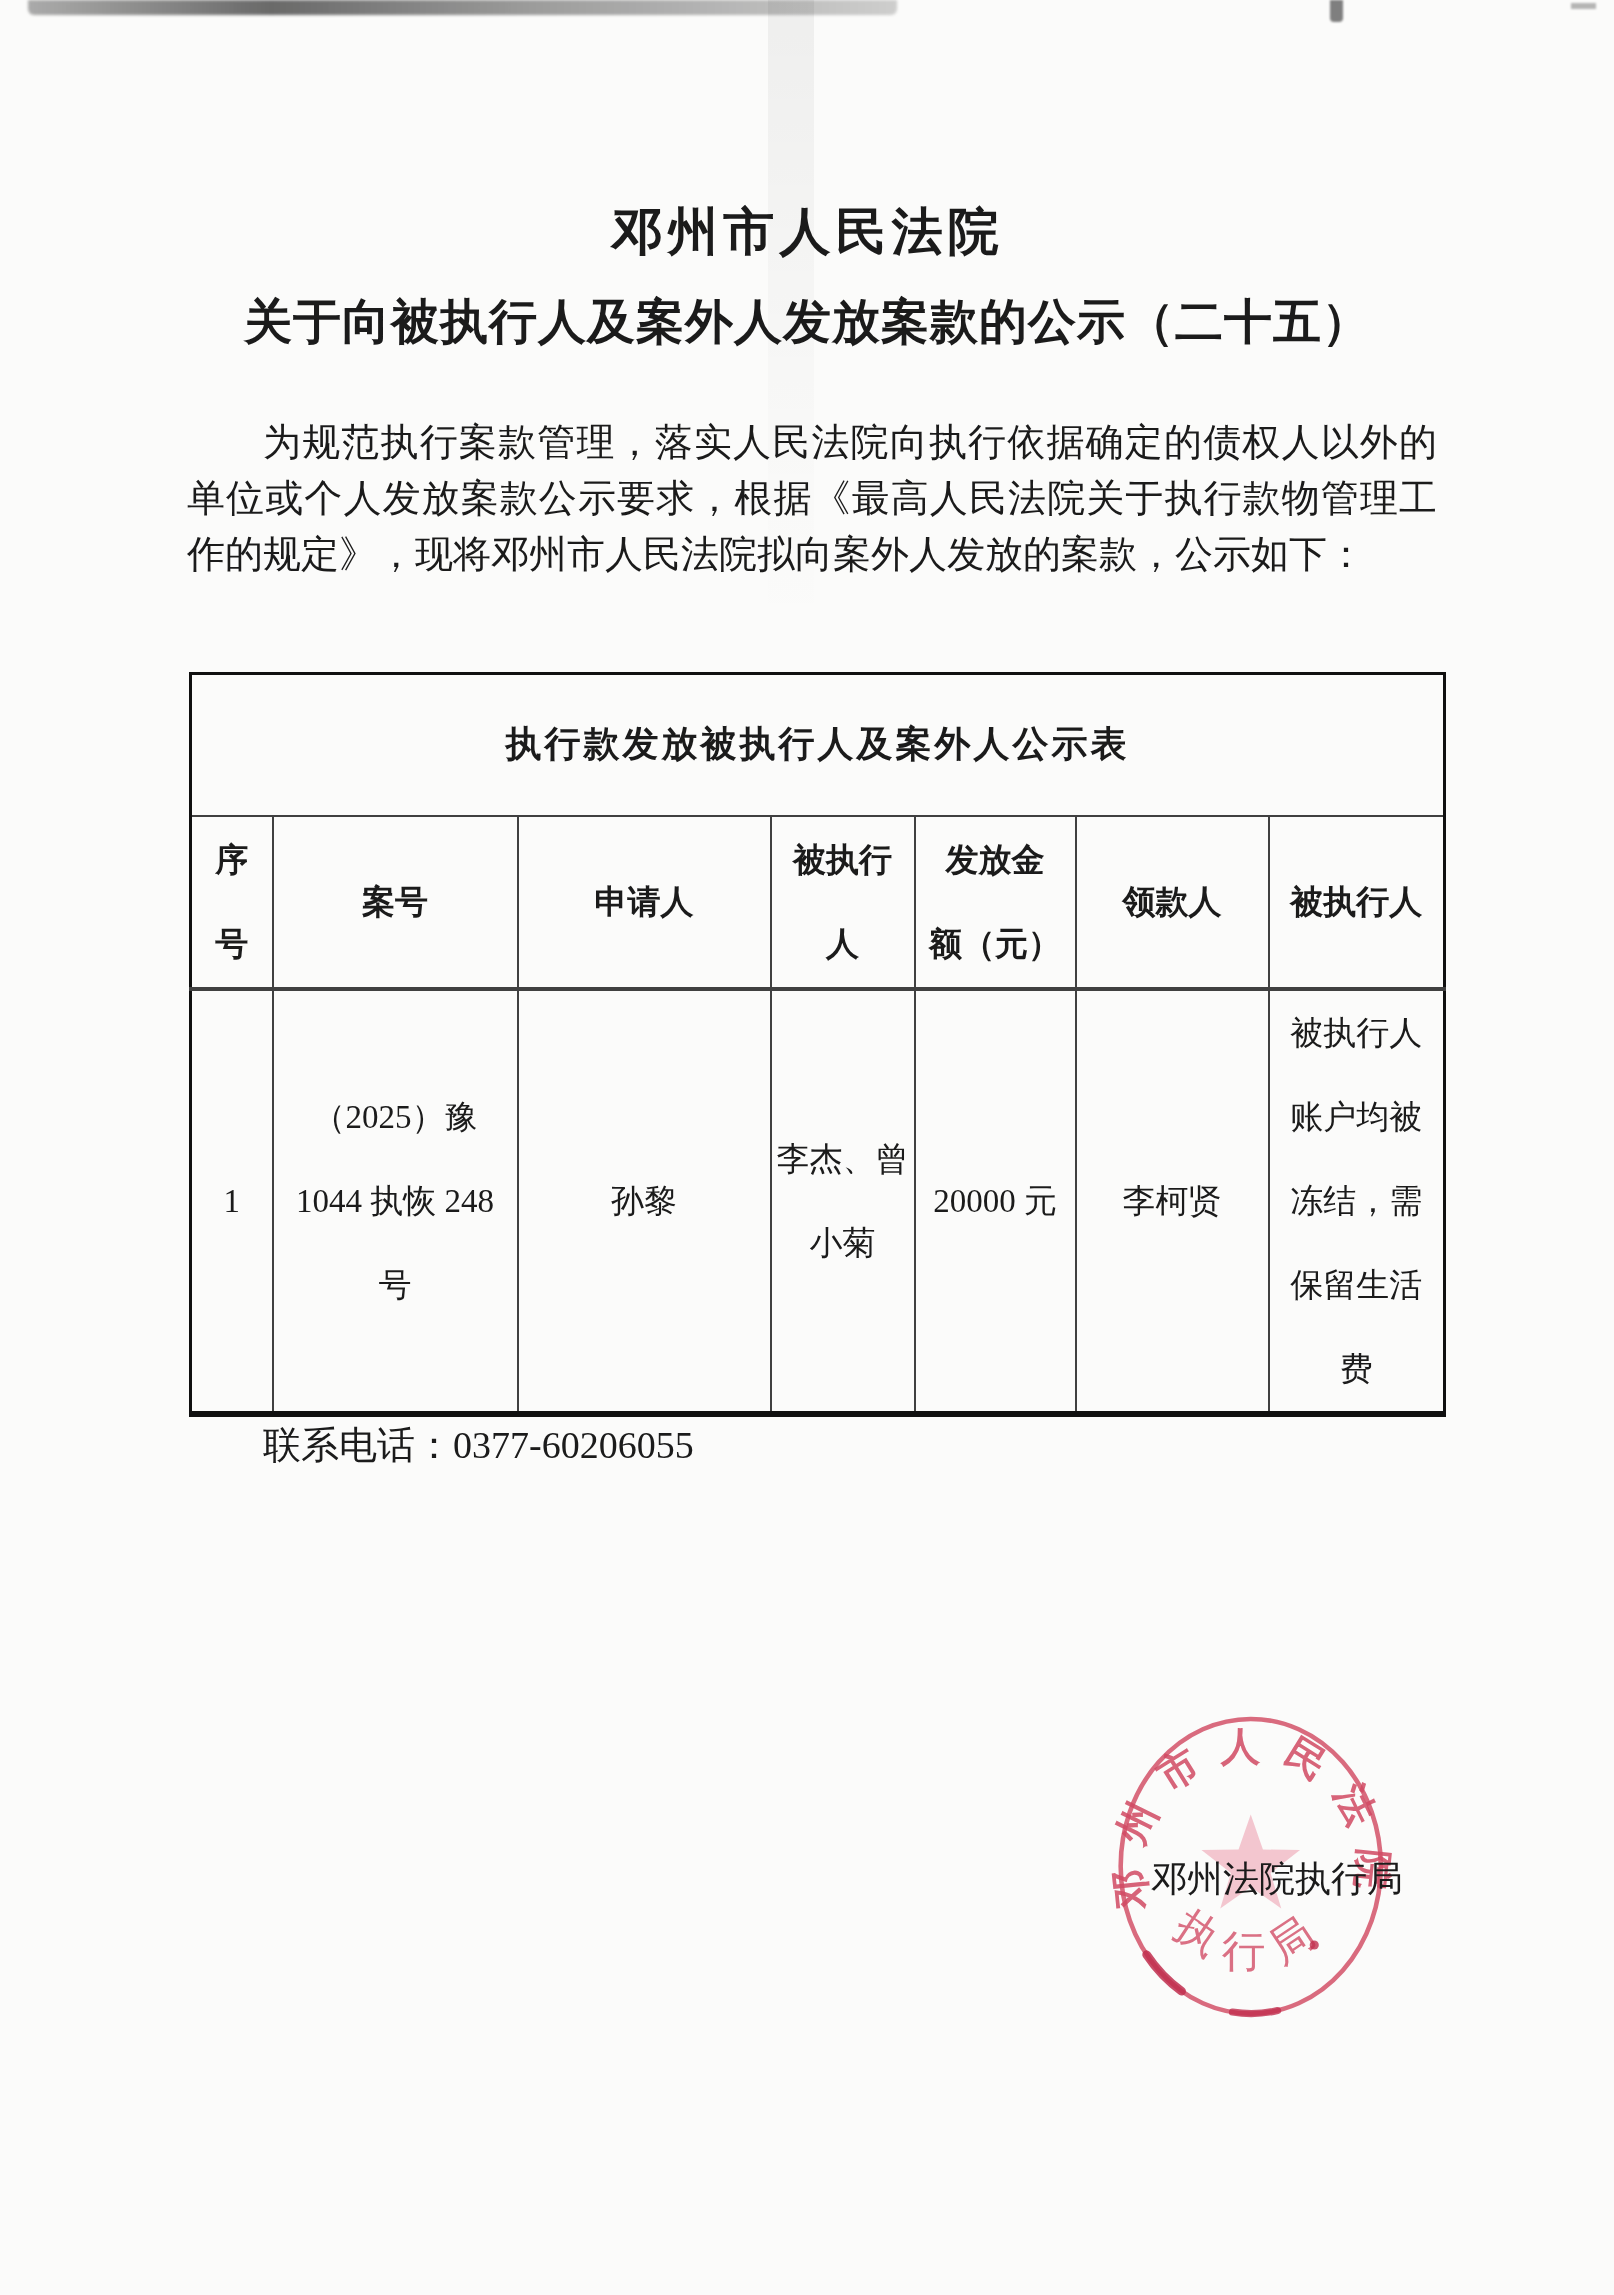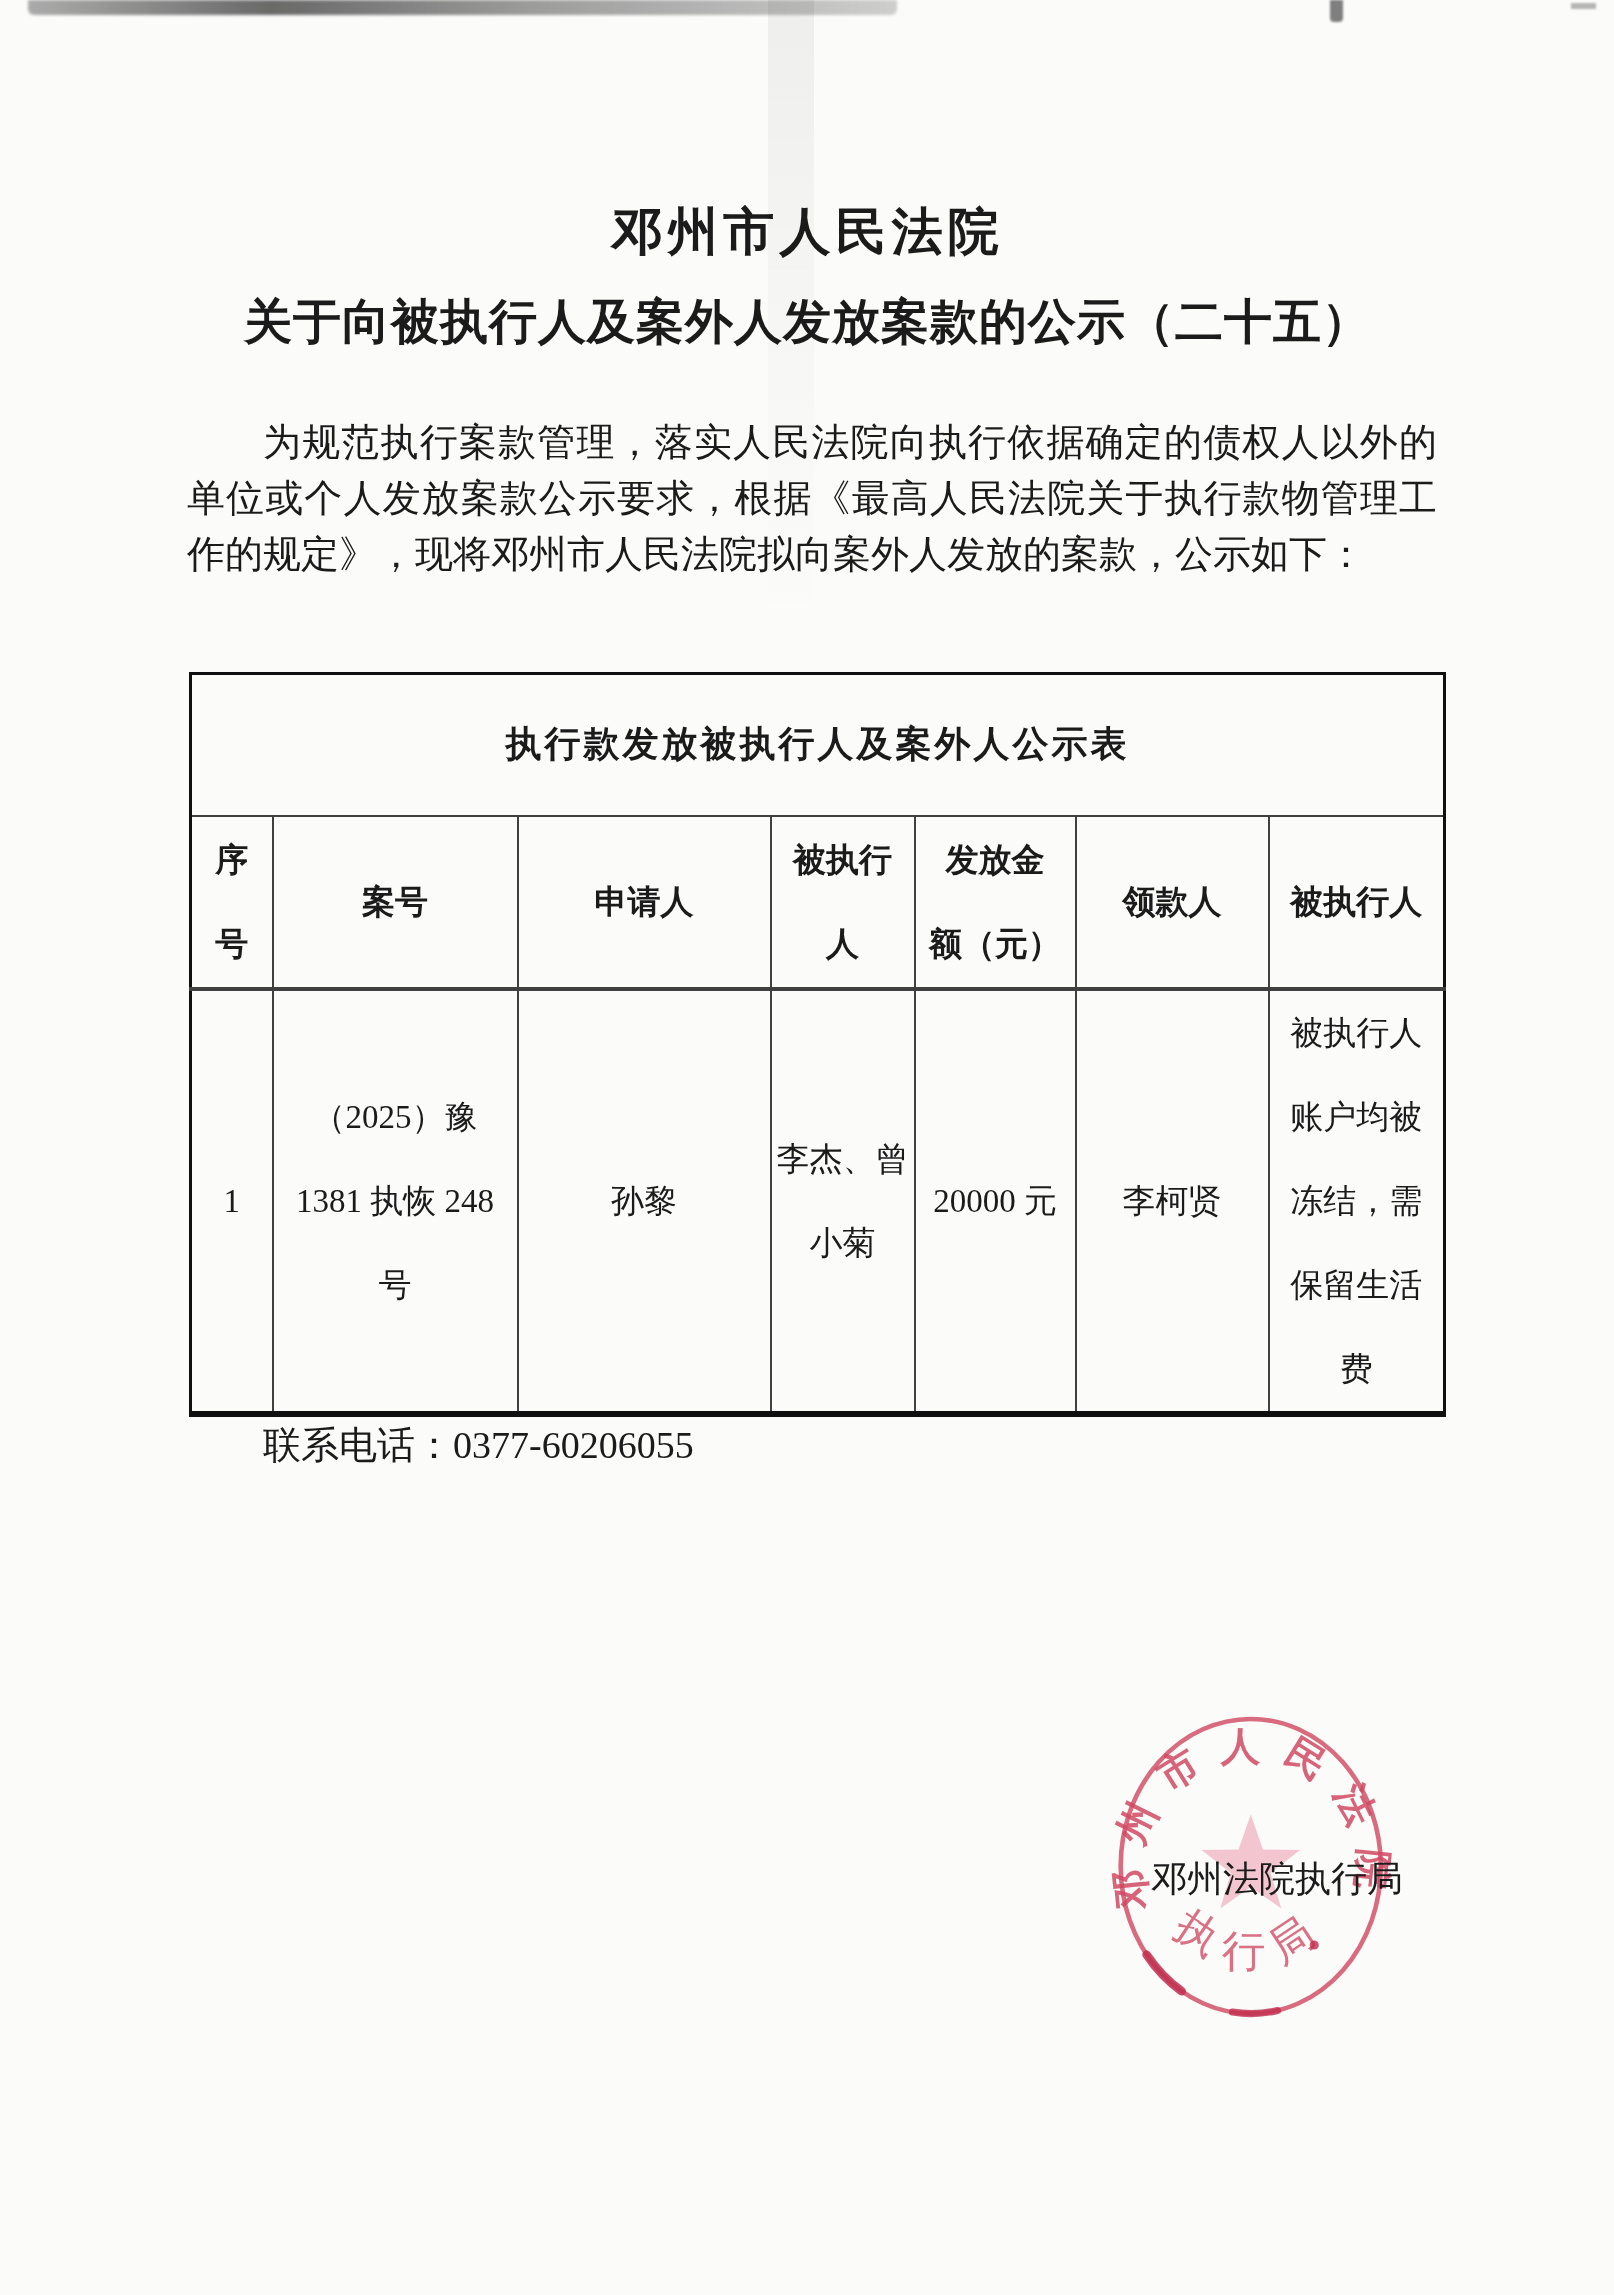--- a/index.html
+++ b/index.html
@@ -128,21 +128,21 @@
         <th>发放金
 额（元）</th>
         <th>领款人</th>
         <th>被执行人</th>
       </tr>
     </thead>
     <tbody>
       <tr>
         <td>1</td>
         <td>（2025）豫
-1381 执恢 248
+1044 执恢 248
 号</td>
         <td>孙黎</td>
         <td>李杰、曾
 小菊</td>
         <td>20000 元</td>
         <td>李柯贤</td>
         <td>被执行人
 账户均被
 冻结，需
 保留生活

